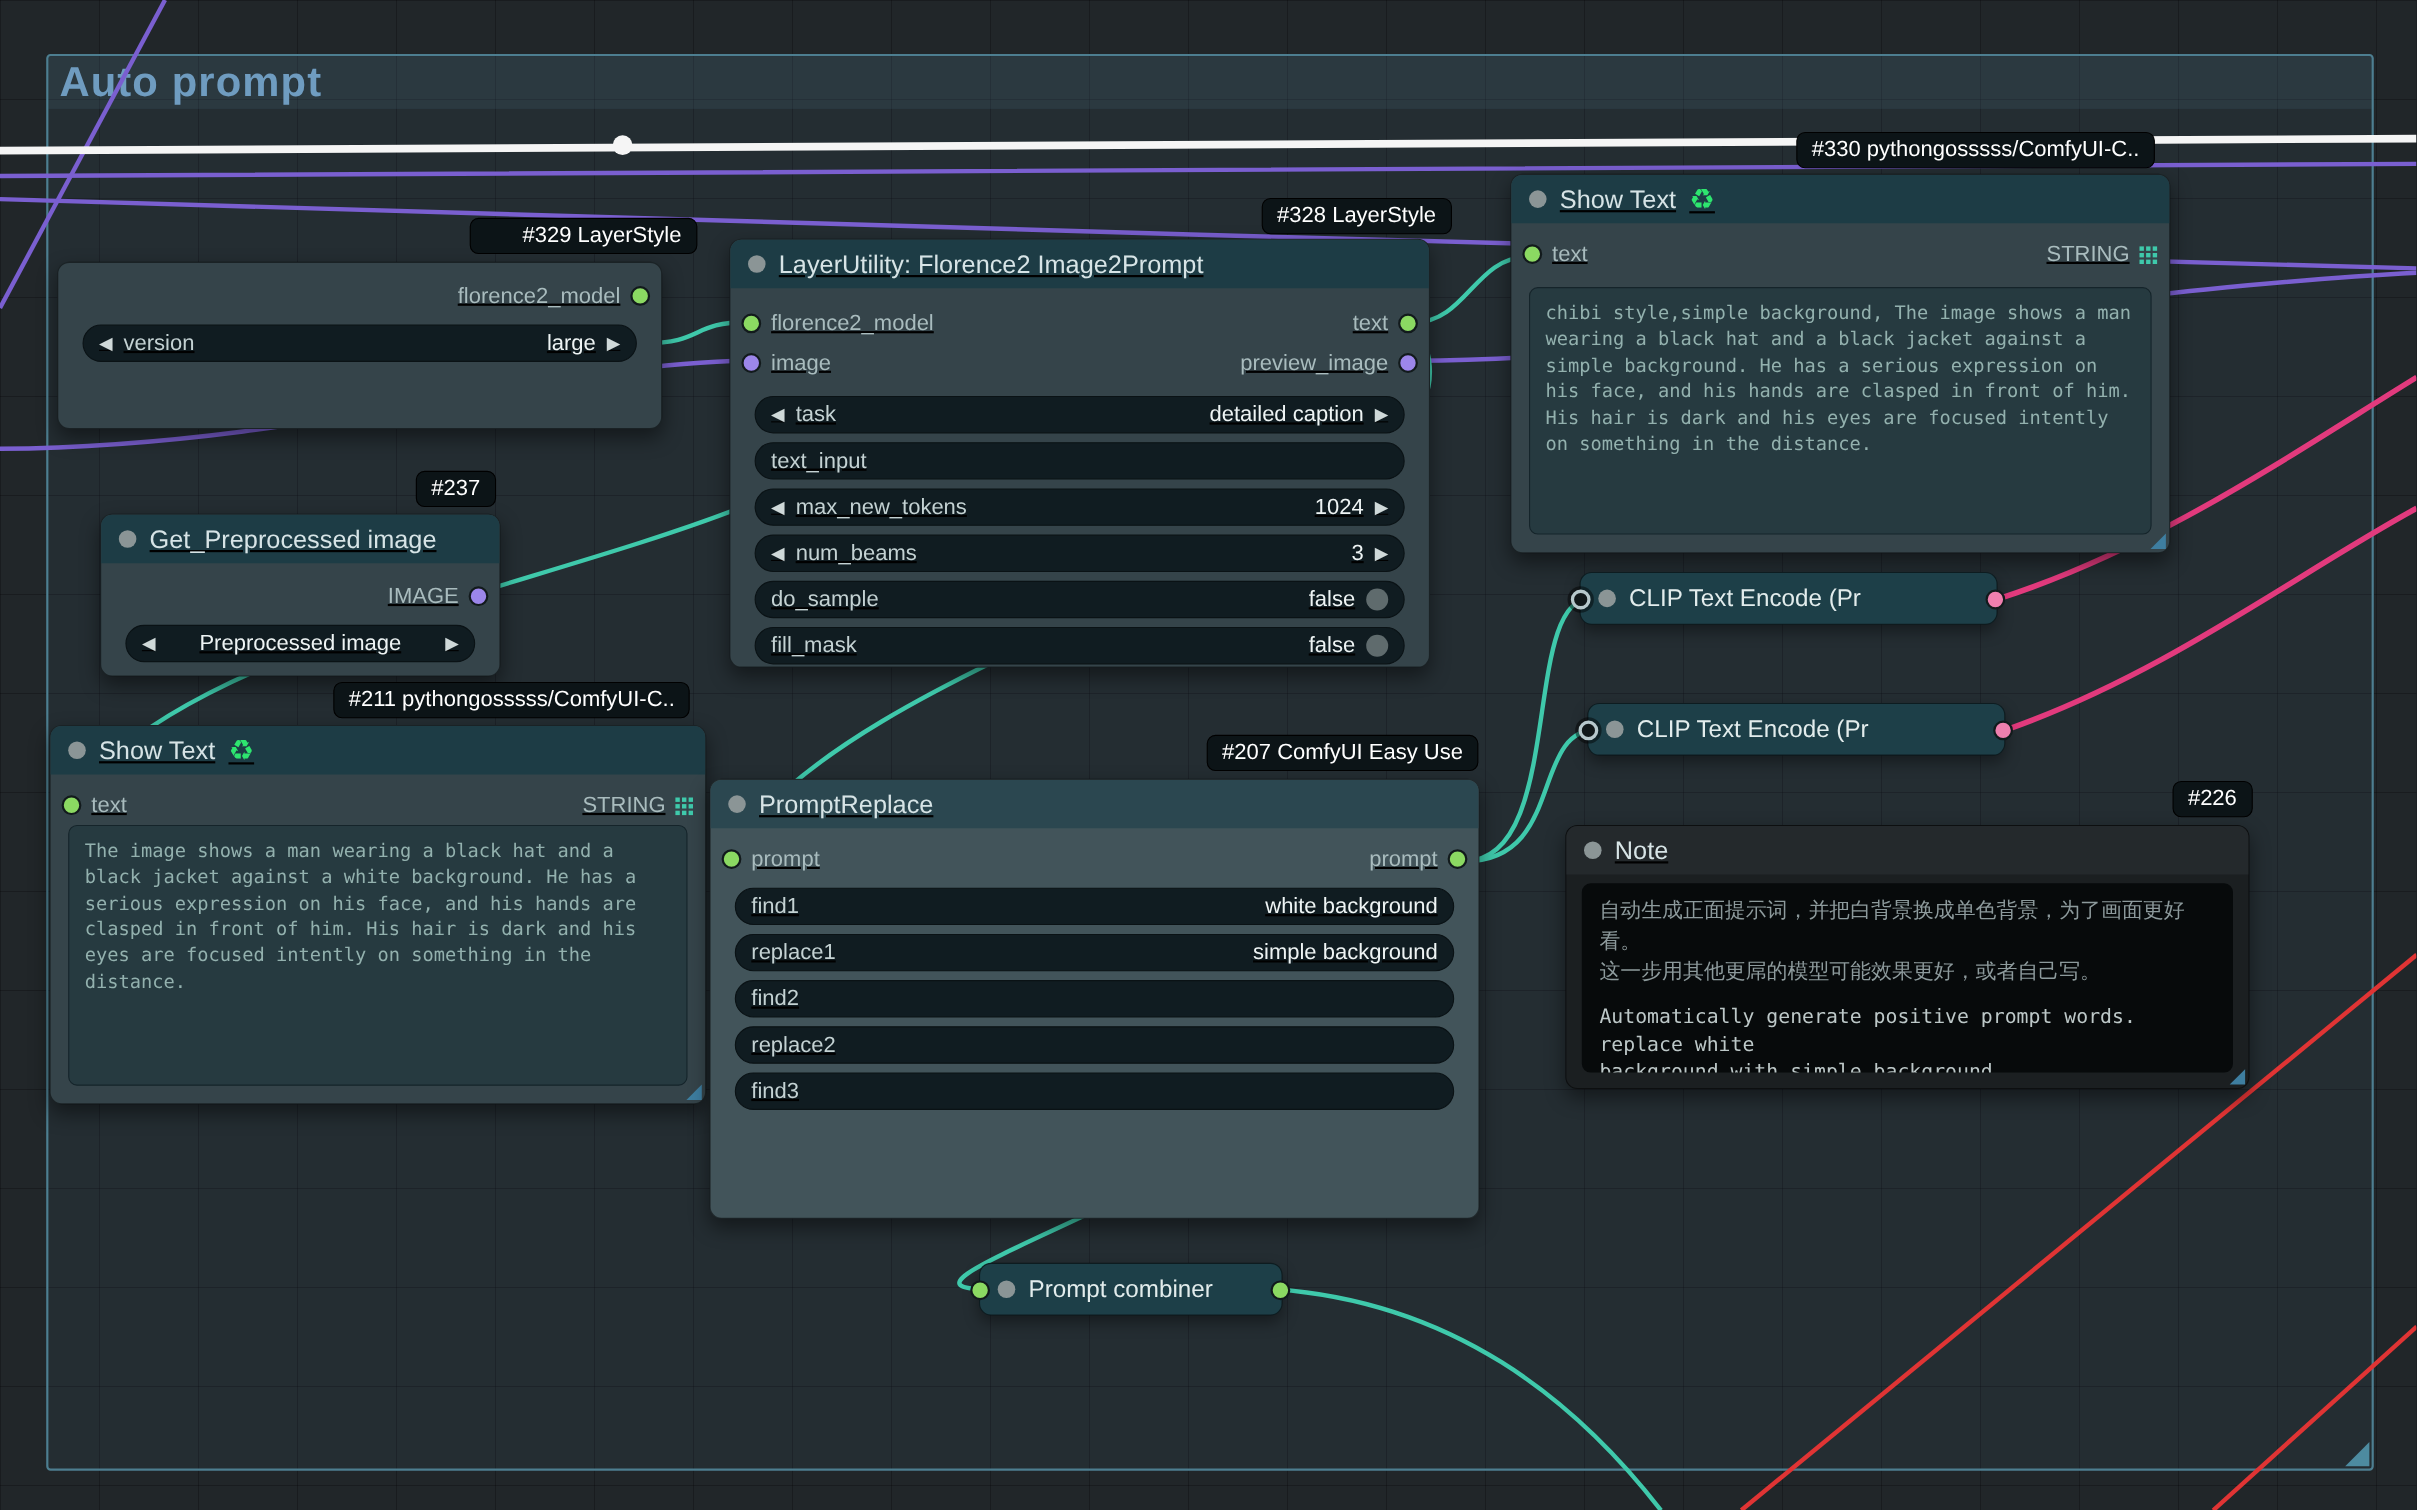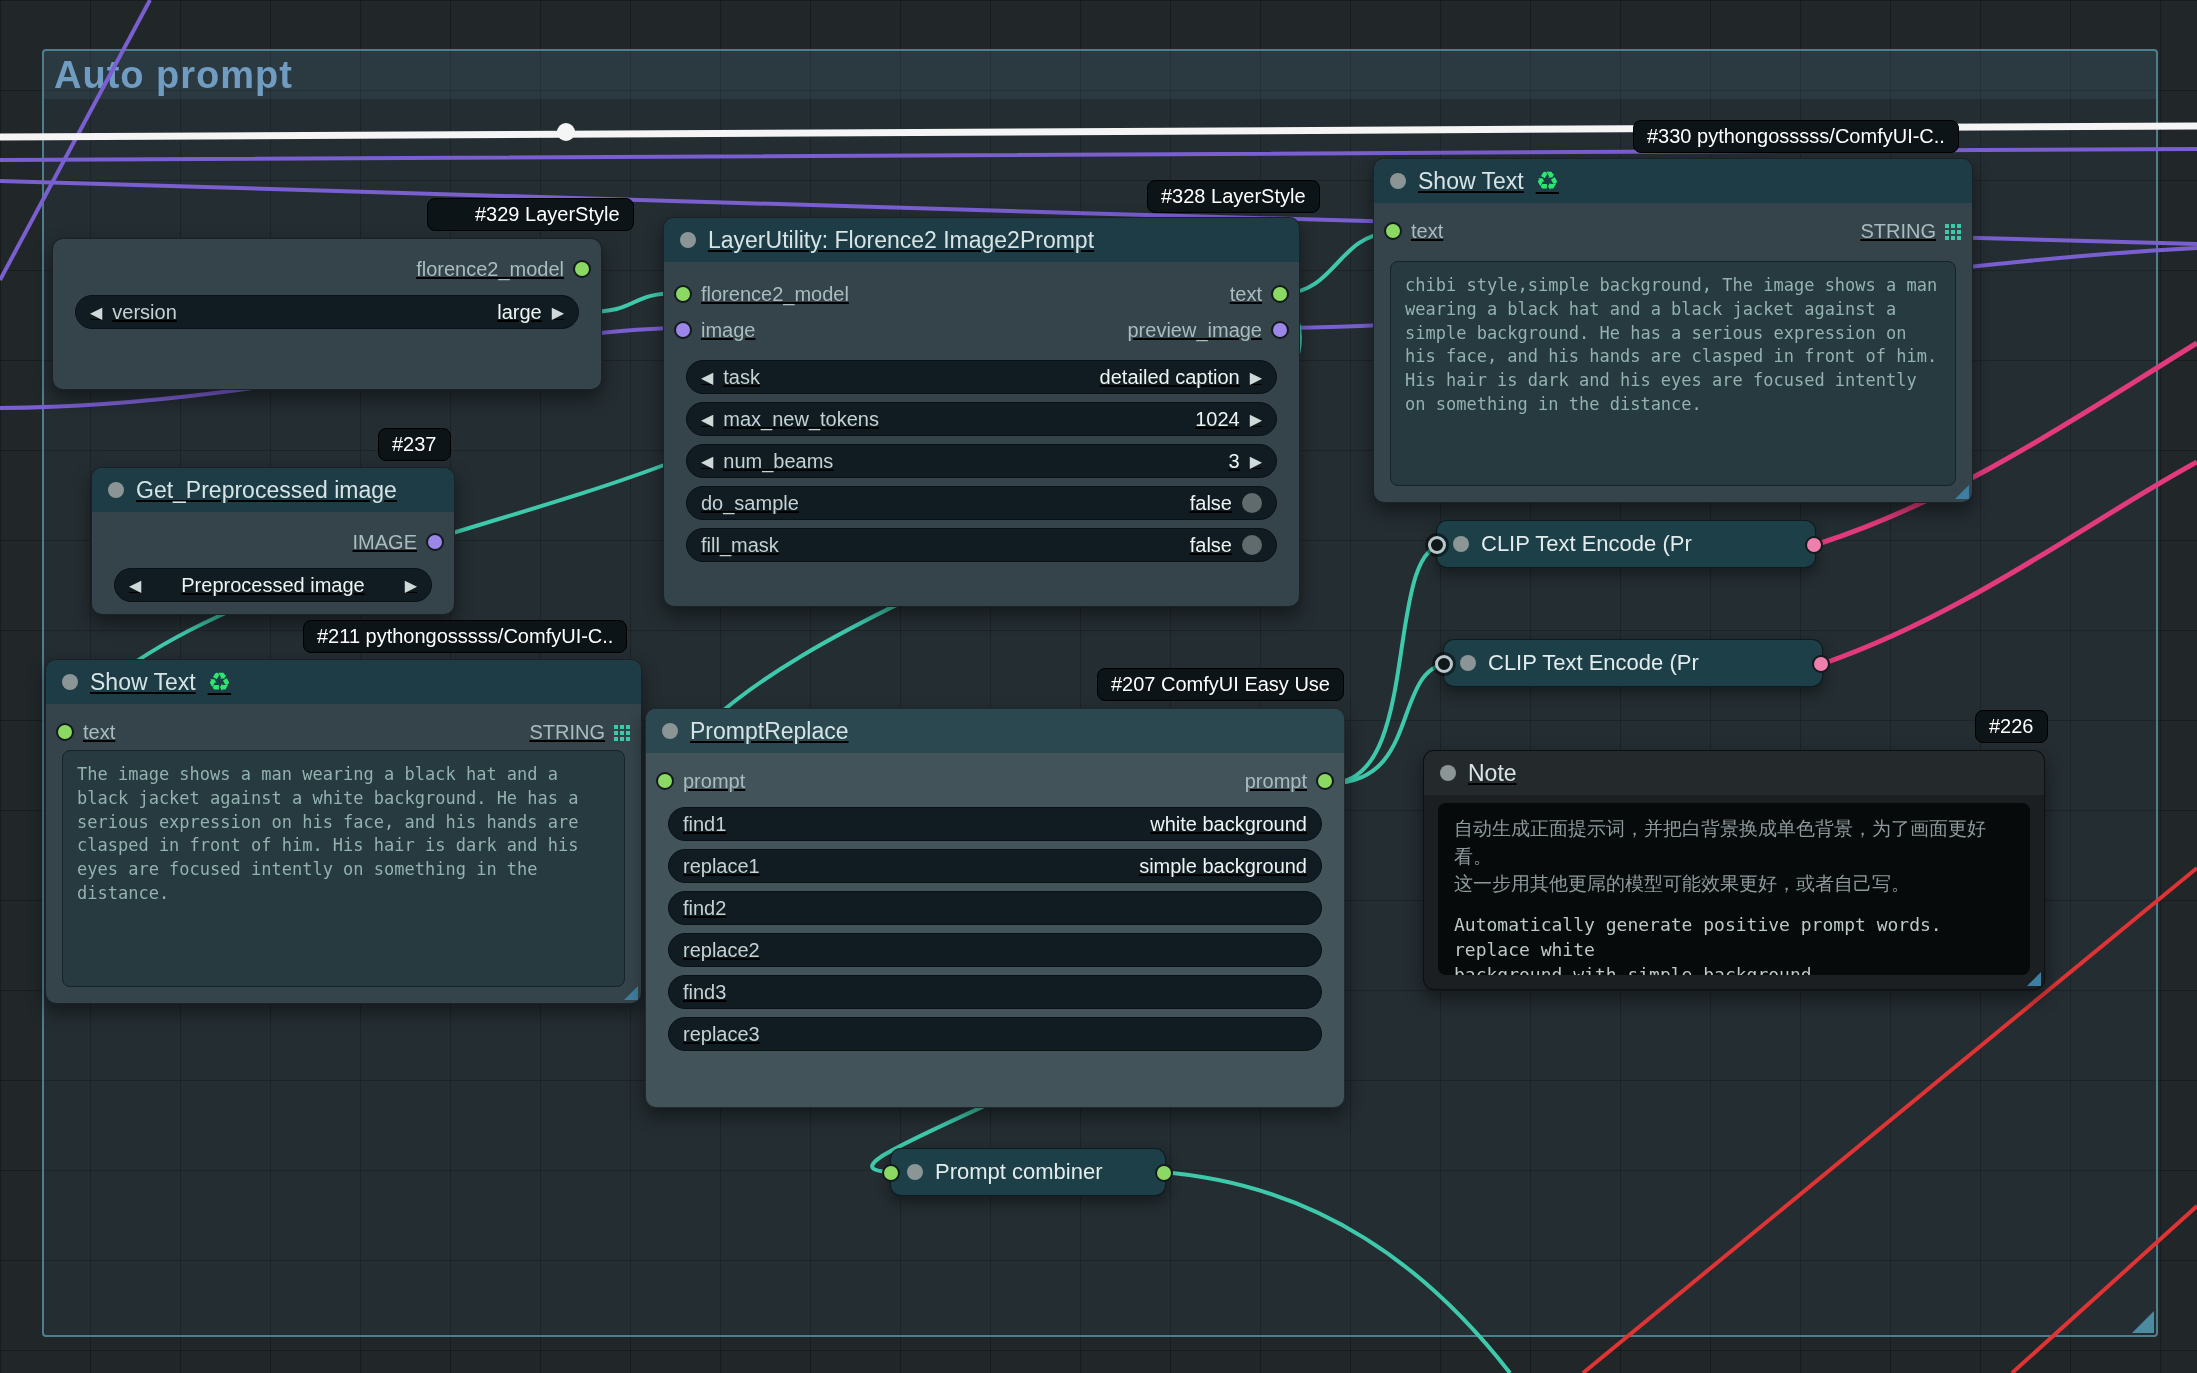--- a/index.html
+++ b/index.html
@@ -197,20 +197,25 @@
       </span>
     </div>
     <div class="widget" style="margin-top:12px;">
       <span class="arr">◀</span>
       <span class="wlabel">task</span>
       <span class="spacer"></span>
       <span class="wvalue">detailed caption</span>
       <span class="arr">▶</span>
     </div>
     <div class="widget">
+      <span class="wlabel">text_input</span>
+      <span class="spacer"></span>
+      <span class="wvalue"></span>
+    </div>
+    <div class="widget">
       <span class="arr">◀</span>
       <span class="wlabel">max_new_tokens</span>
       <span class="spacer"></span>
       <span class="wvalue">1024</span>
       <span class="arr">▶</span>
     </div>
     <div class="widget">
       <span class="arr">◀</span>
       <span class="wlabel">num_beams</span>
       <span class="spacer"></span>
@@ -322,25 +327,20 @@
       <span class="spacer"></span>
       <span class="wvalue"></span>
     </div>
     <div class="widget">
       <span class="wlabel">replace2</span>
       <span class="spacer"></span>
       <span class="wvalue"></span>
     </div>
     <div class="widget">
       <span class="wlabel">find3</span>
-      <span class="spacer"></span>
-      <span class="wvalue"></span>
-    </div>
-    <div class="widget">
-      <span class="wlabel">replace3</span>
       <span class="spacer"></span>
       <span class="wvalue"></span>
     </div>
   </div>
 
   <div class="collapsed" style="left:1436px; top:520px; width:380px;">
     <span class="ring in-dot"></span>
     <span class="title-dot"></span>
     <span>CLIP Text Encode (Pr</span>
     <span class="dot pink out-dot"></span>

